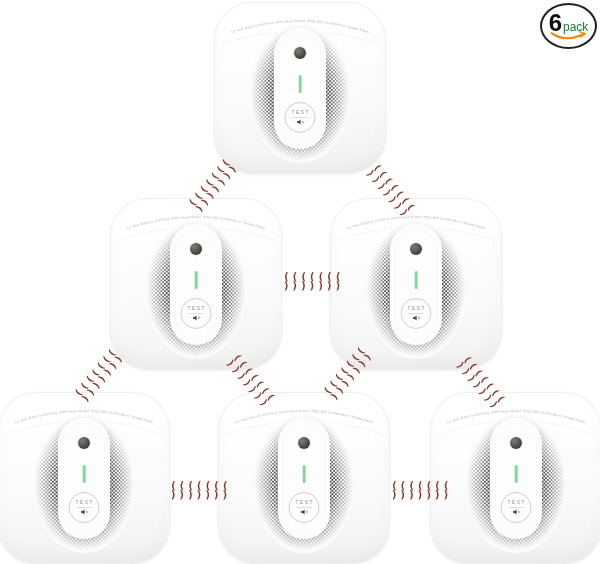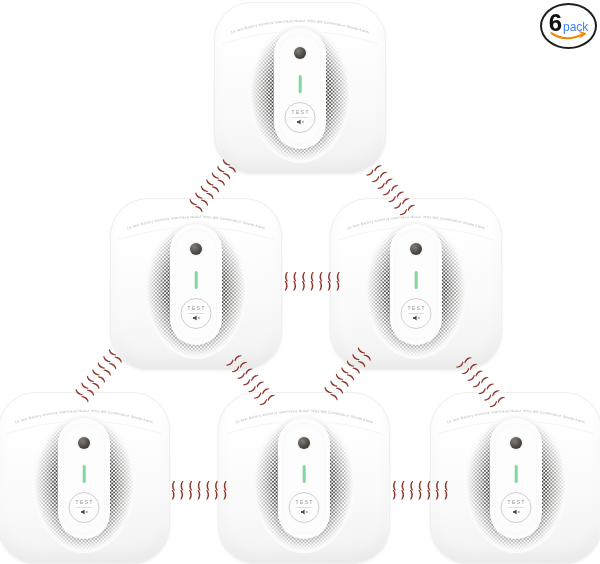--- a/index.html
+++ b/index.html
@@ -54,21 +54,21 @@
   .lmlbc{left:223px;top:368px;transform:rotate(50deg);}
   .lmrbc{left:320px;top:368px;transform:rotate(-50deg);}
   .lmrbr{left:453px;top:370px;transform:rotate(50deg);}
 
   
   .badge{position:absolute;left:540px;top:3px;width:57px;height:46px;box-sizing:border-box;
     border:2.5px solid #1f1f1f;border-radius:50%;background:#fff;
     display:flex;flex-direction:column;align-items:center;justify-content:center;}
   .badge-row{display:flex;align-items:baseline;gap:1px;margin-top:2px;}
   .badge-count{font-weight:bold;font-size:24px;line-height:.85;color:#111;}
-  .badge-label{font-size:12px;color:#3b82f6;}
+  .badge-label{font-size:12px;color:#15803d;}
   .swoosh{margin-top:-3px;}
 </style>
 </head>
 <body>
 
 <div class="canvas">
 
   <div id="detectors">
   <div class="detector d1">
     <svg class="arcsvg" viewBox="0 0 172 172">

